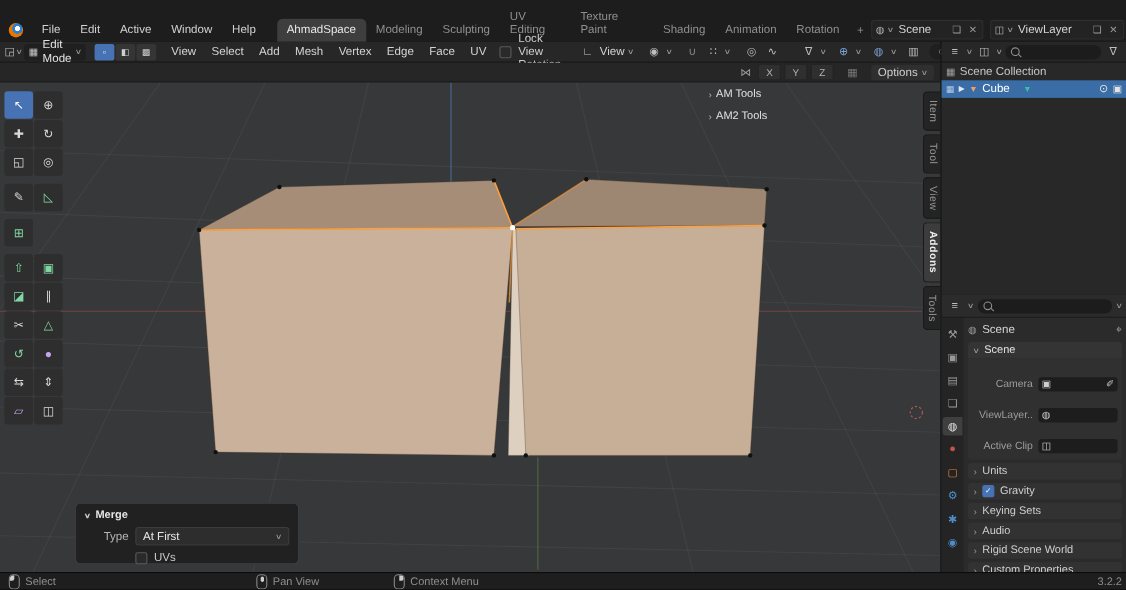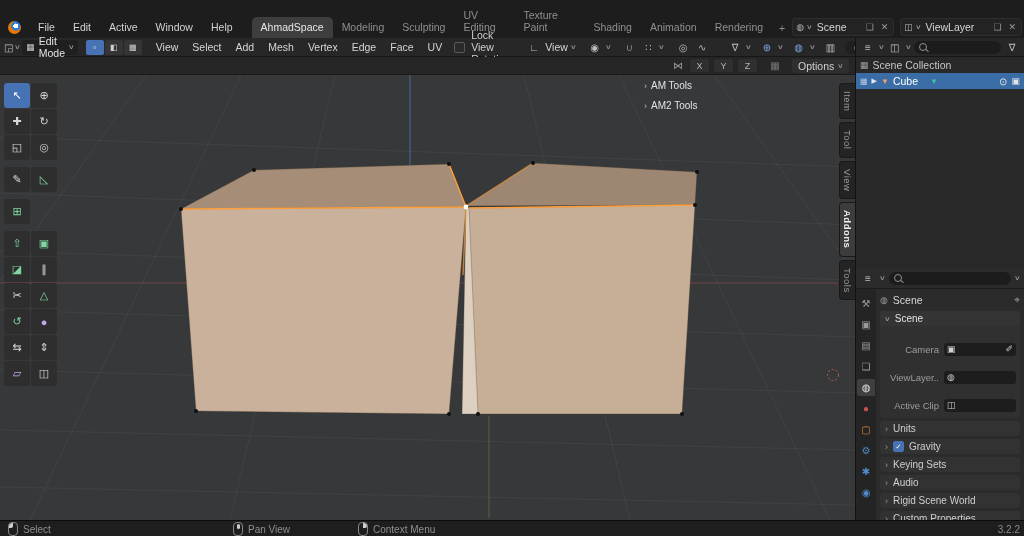--- a/index.html
+++ b/index.html
@@ -143,21 +143,21 @@
     <span class="menu-item">Window</span>
     <span class="menu-item">Help</span>
     <div class="ws-tabs">
       <span class="ws-tab active">AhmadSpace</span>
       <span class="ws-tab">Modeling</span>
       <span class="ws-tab">Sculpting</span>
       <span class="ws-tab">UV Editing</span>
       <span class="ws-tab">Texture Paint</span>
       <span class="ws-tab">Shading</span>
       <span class="ws-tab">Animation</span>
-      <span class="ws-tab">Rendering</span>
+      <span class="ws-tab">Rotation</span>
       <span class="ws-plus">+</span>
     </div>
     <div class="topbar-right">
       <div class="id-widget">
         <span class="ic" style="color:#b8b8b8;font-size:9px">◍</span>
         <span class="chev">∨</span>
         <span class="lbl">Scene</span>
         <span class="mini-btn">❏</span>
         <span class="mini-btn">✕</span>
       </div>
@@ -332,20 +332,37 @@
     
     <div class="sidebar-tabs">
       <span class="side-tab">Item</span>
       <span class="side-tab">Tool</span>
       <span class="side-tab">View</span>
       <span class="side-tab active">Addons</span>
       <span class="side-tab">Tools</span>
     </div>
 
     
+    <div class="merge">
+      <div class="hdr">
+        <span class="chev" style="color:#c8c8c8">∨</span>
+        <span>Merge</span>
+      </div>
+      <div class="rowt">
+        <span class="tlabel">Type</span>
+        <div class="dropdown">
+          <span>At First</span>
+          <span class="chev">∨</span>
+        </div>
+      </div>
+      <div class="rowu">
+        <span class="cbox"></span>
+        <span style="color:#c9c9c9">UVs</span>
+      </div>
+    </div>
   </div>
 
   <div class="abs rcol-sep"></div>
 
   <div class="abs outl-header">
     <span class="hicon">≡</span>
     <span class="chev">∨</span>
     <span class="hicon">◫</span>
     <span class="chev">∨</span>
     <div class="searchbox">

